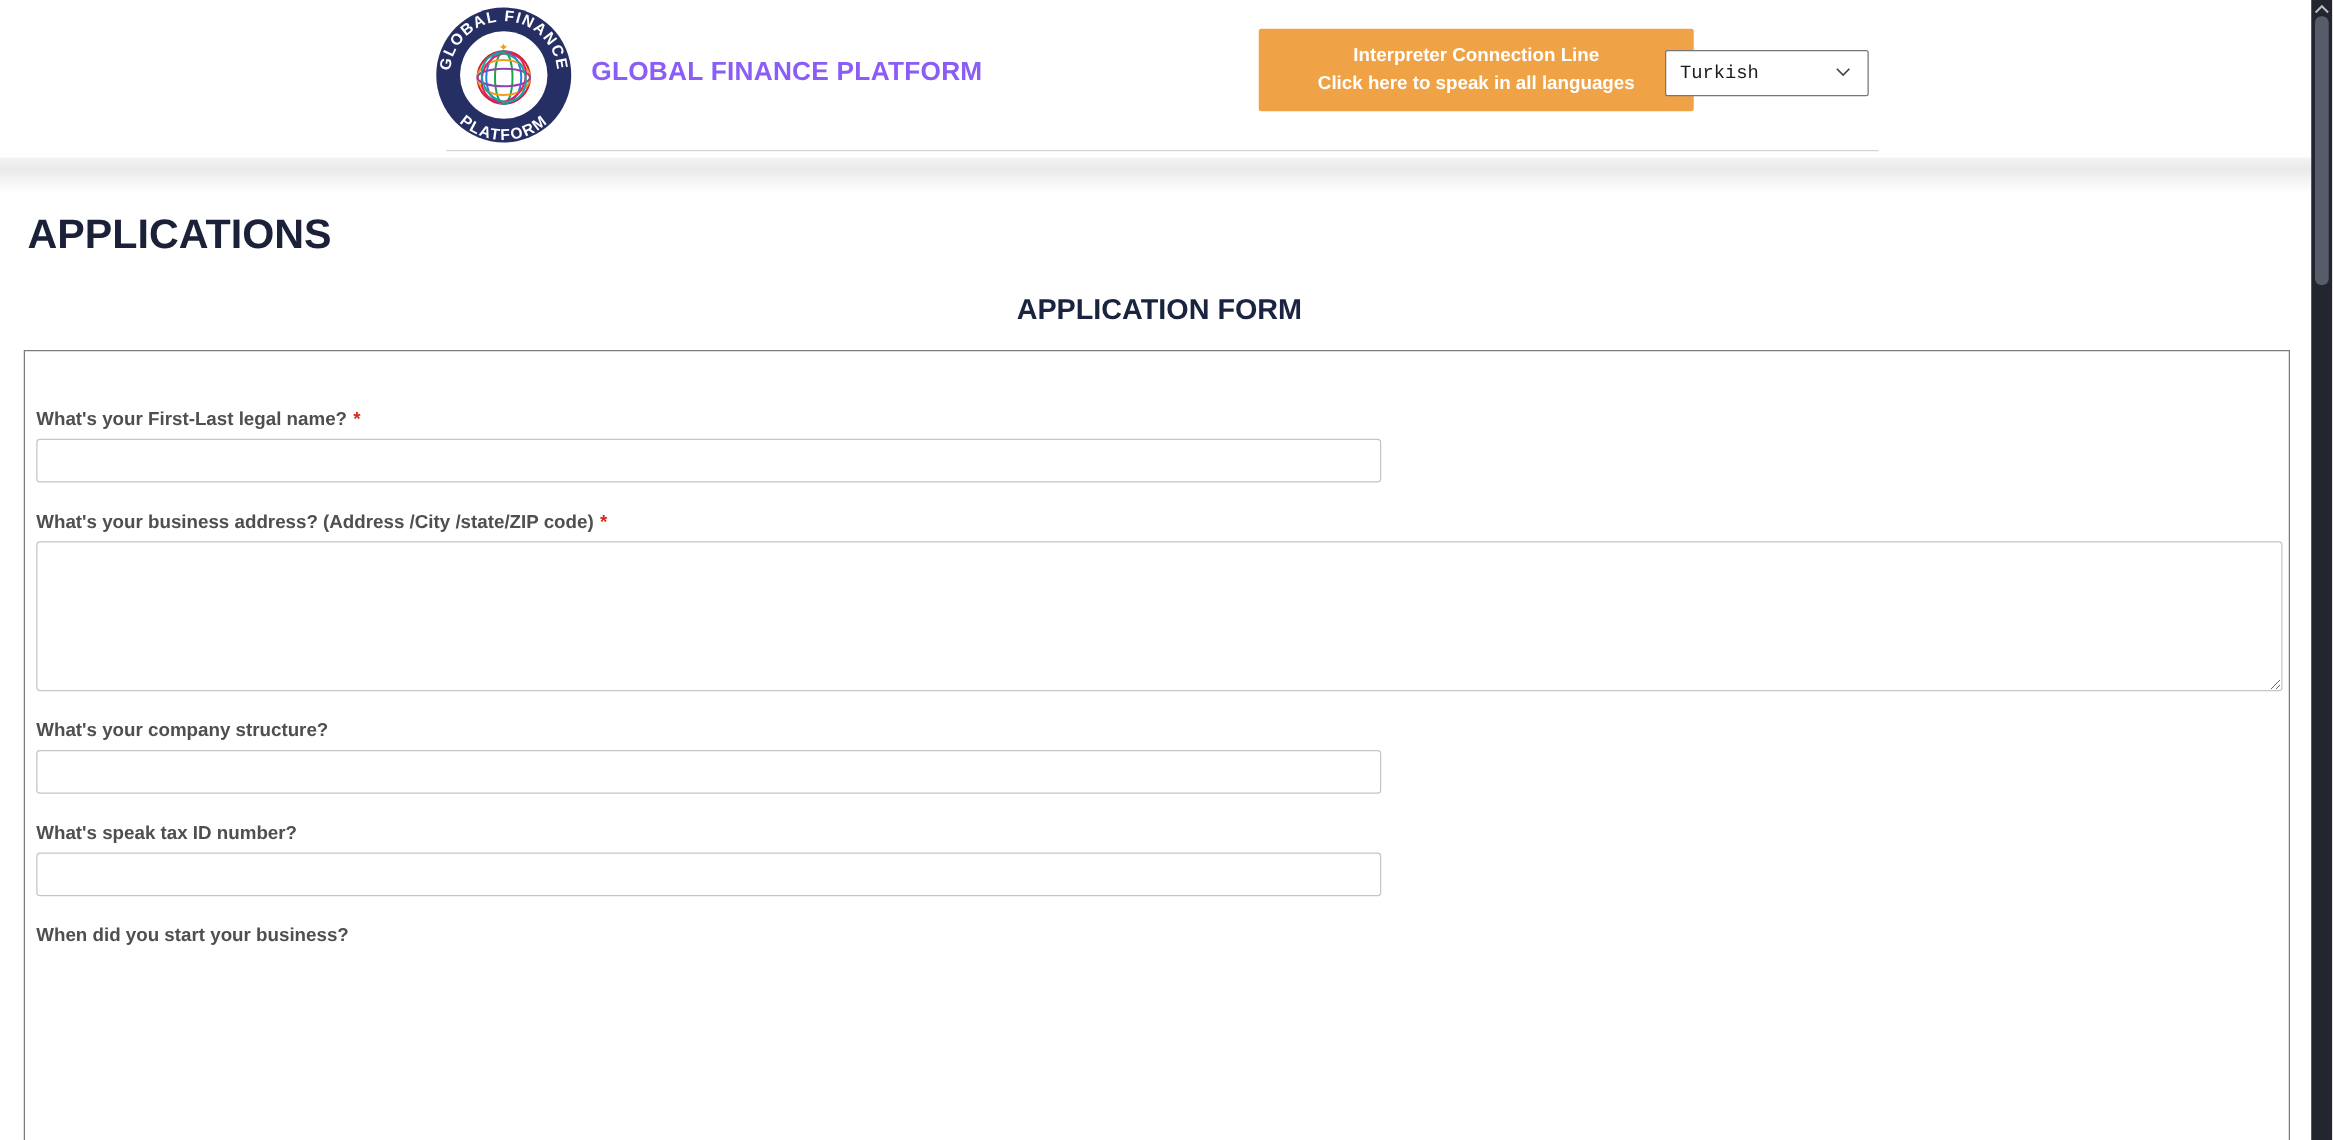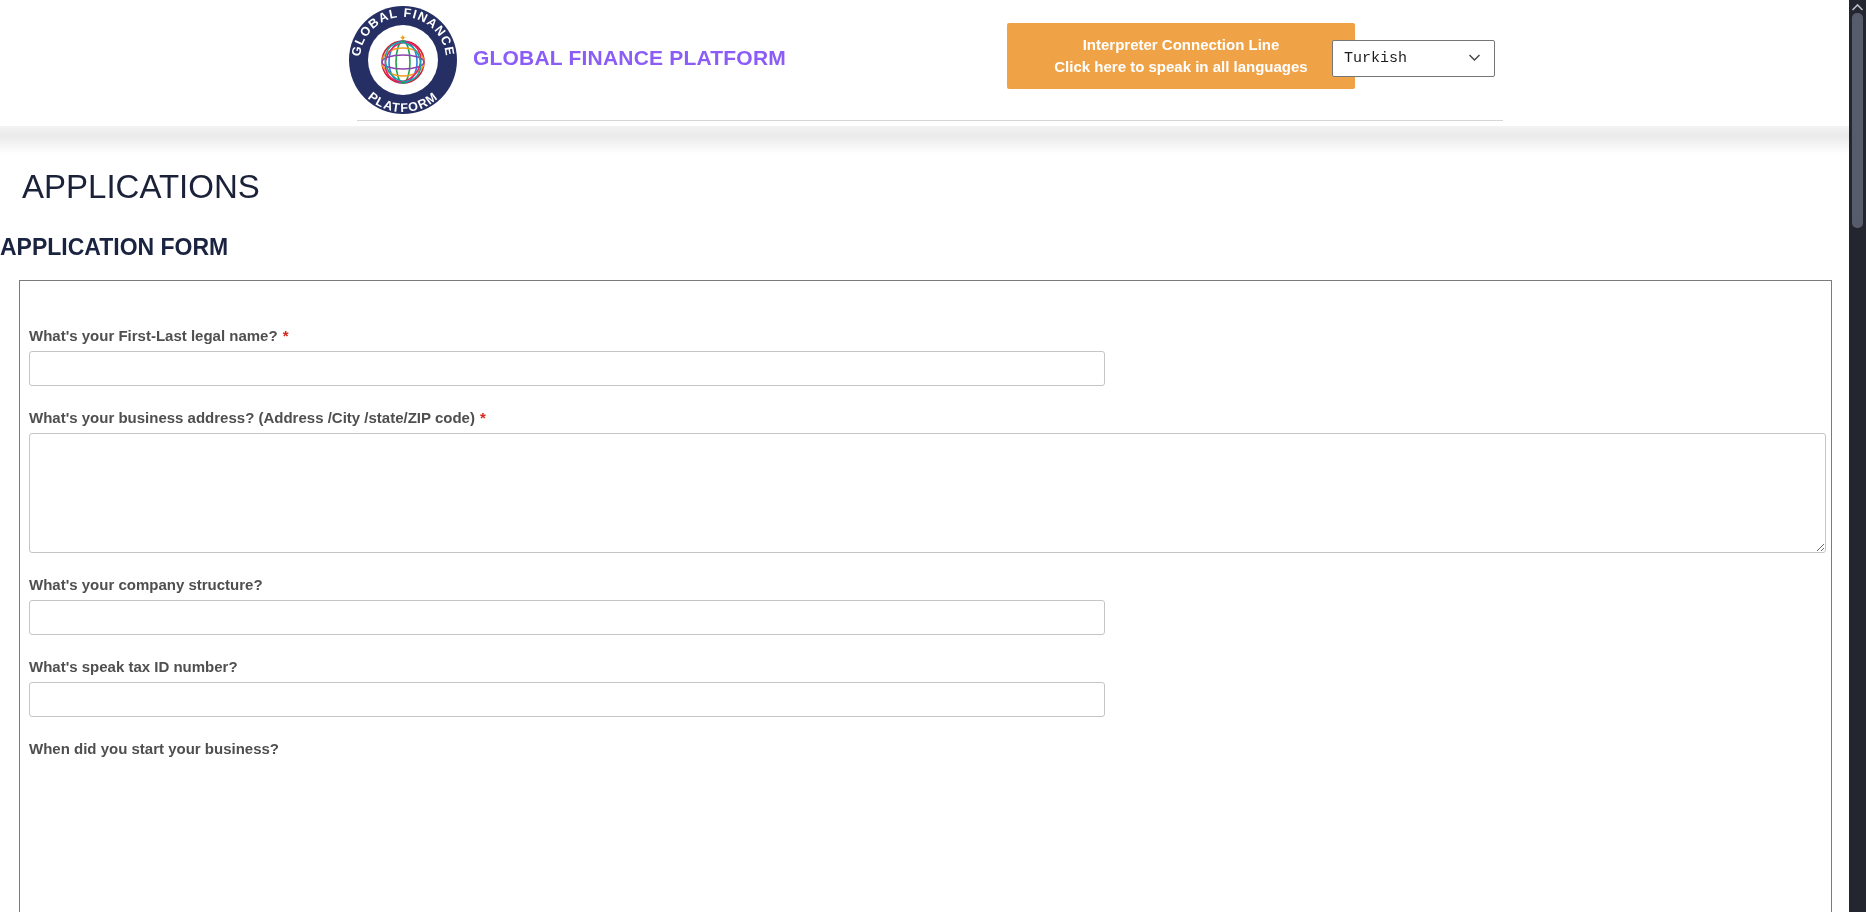--- a/index.html
+++ b/index.html
@@ -55,25 +55,25 @@
 
   .header-shadow {
     position: absolute; top: 126px; left: 0;
     width: 1849px; height: 28px;
     background: linear-gradient(to bottom, #f3f3f3 0%, #eaeaea 35%, #ffffff 100%);
   }
 
   
   .section-title {
     position: absolute; left: 22px; top: 168px;
-    font-size: 33px; font-weight: 400; color: #1a2138;
+    font-size: 33px; font-weight: 700; color: #1a2138;
   }
   .form-title {
     position: absolute; left: 0; top: 234px;
-    width: 1855px; text-align: left;
+    width: 1855px; text-align: center;
     font-size: 23px; font-weight: 700; color: #1a2340;
   }
 
   
   .form-box {
     position: absolute; left: 19px; top: 280px;
     width: 1813px; height: 700px; box-sizing: border-box;
     border: 1px solid #7b7b7b;
     background: #ffffff;
     padding: 45px 0 0 9px;

